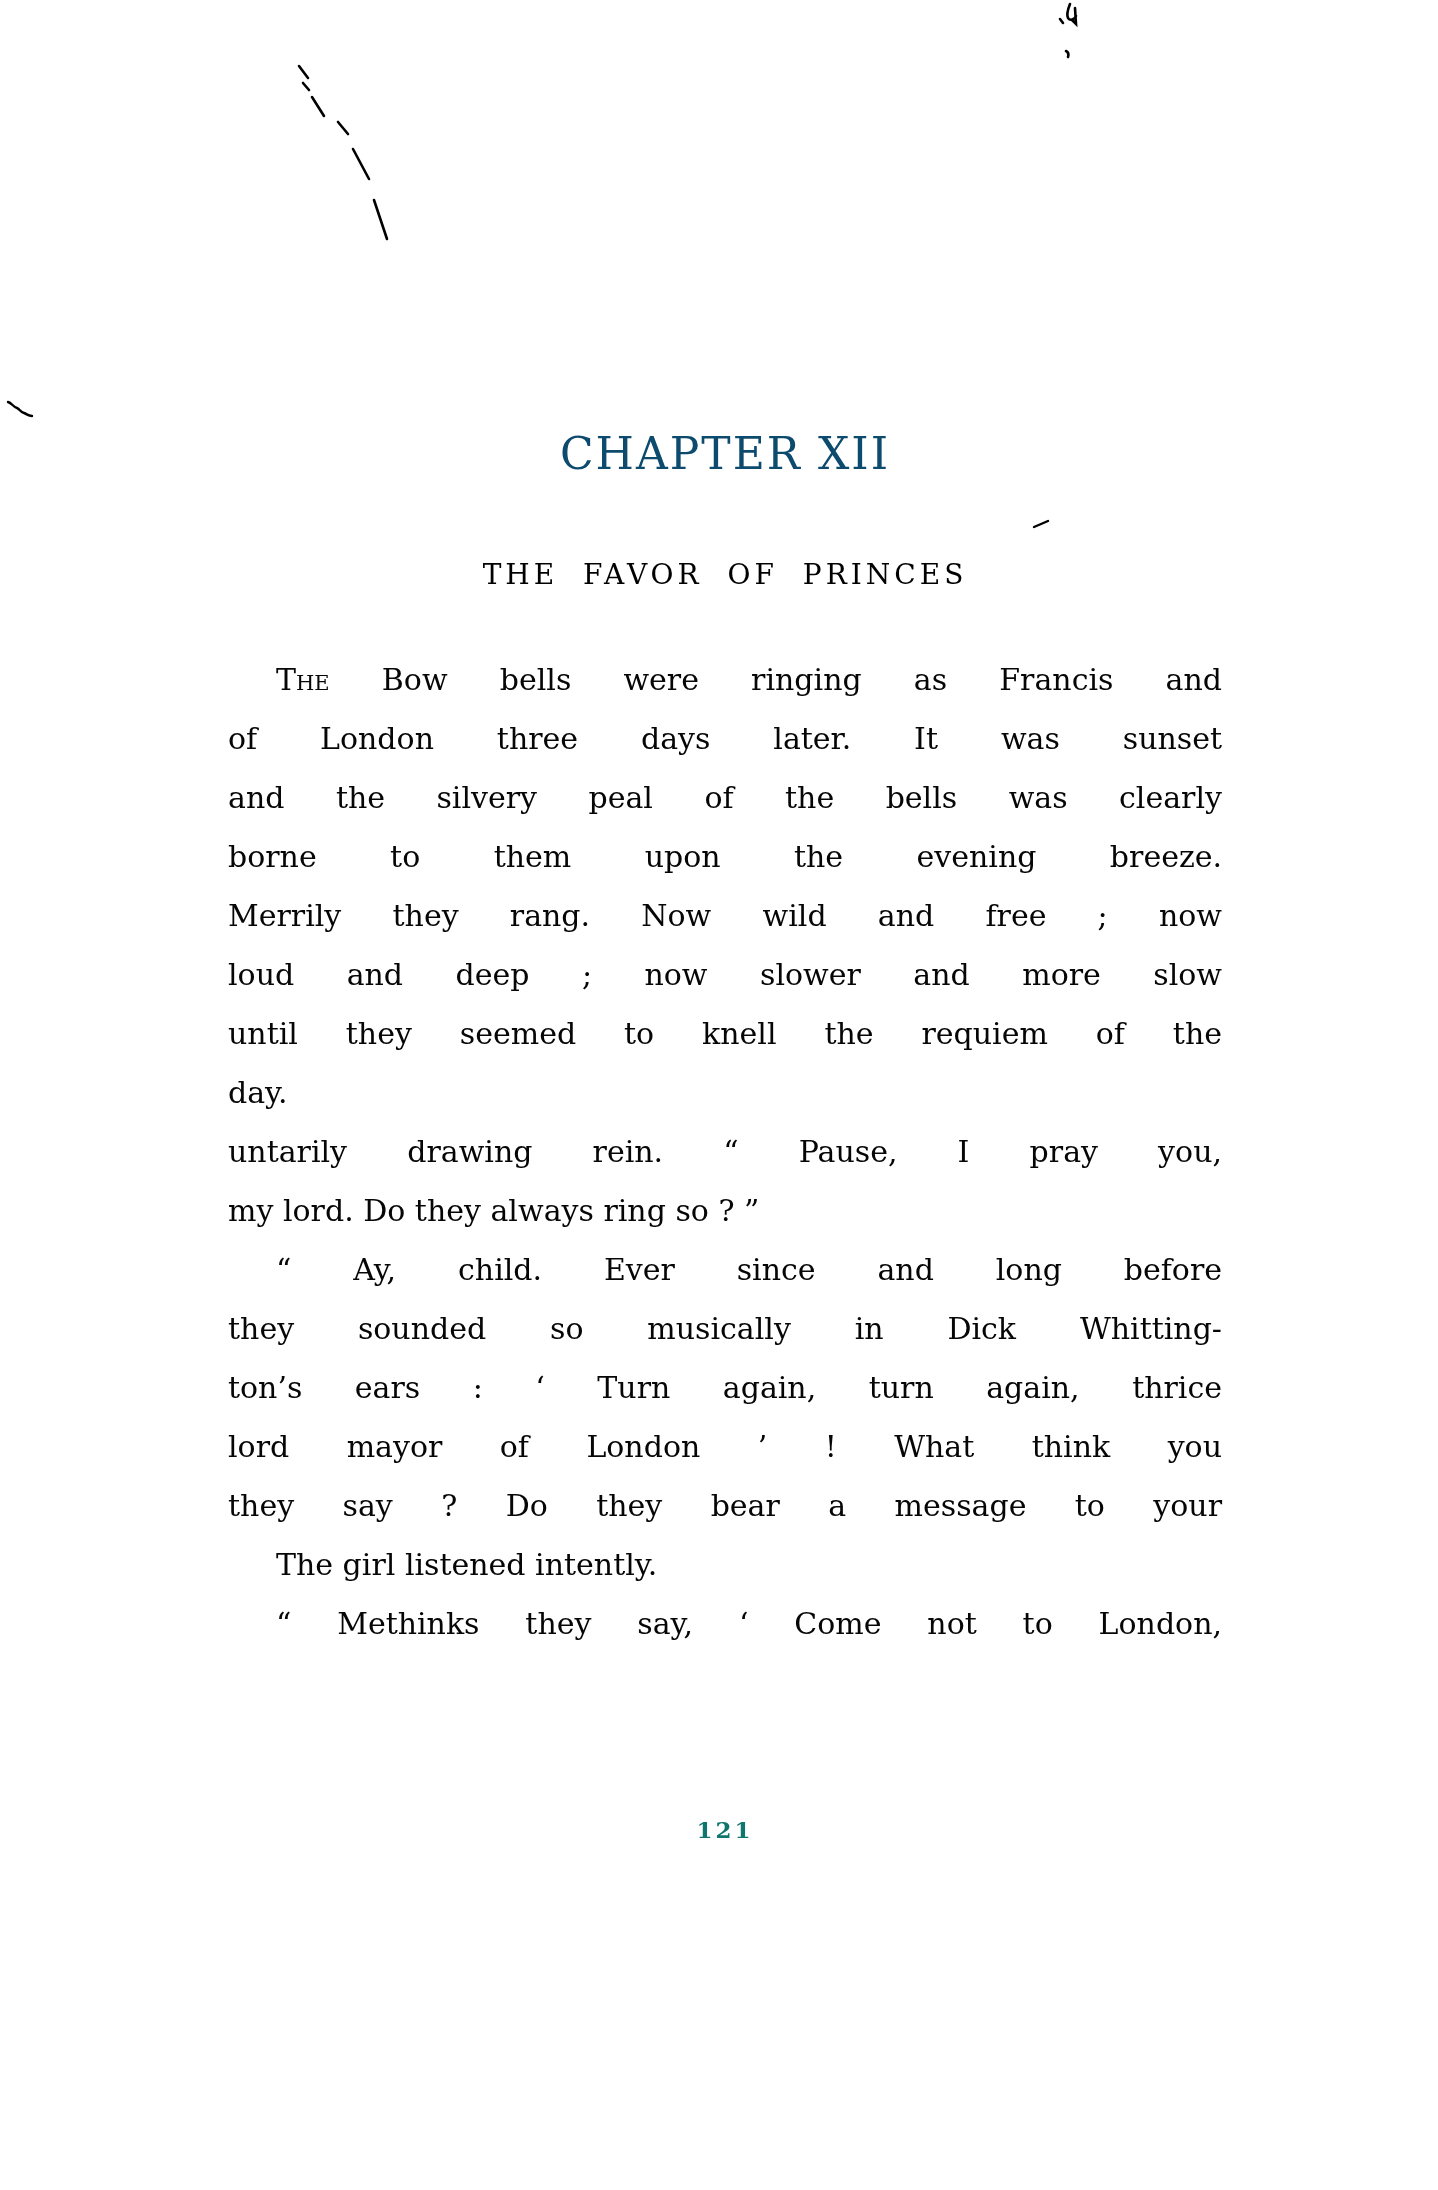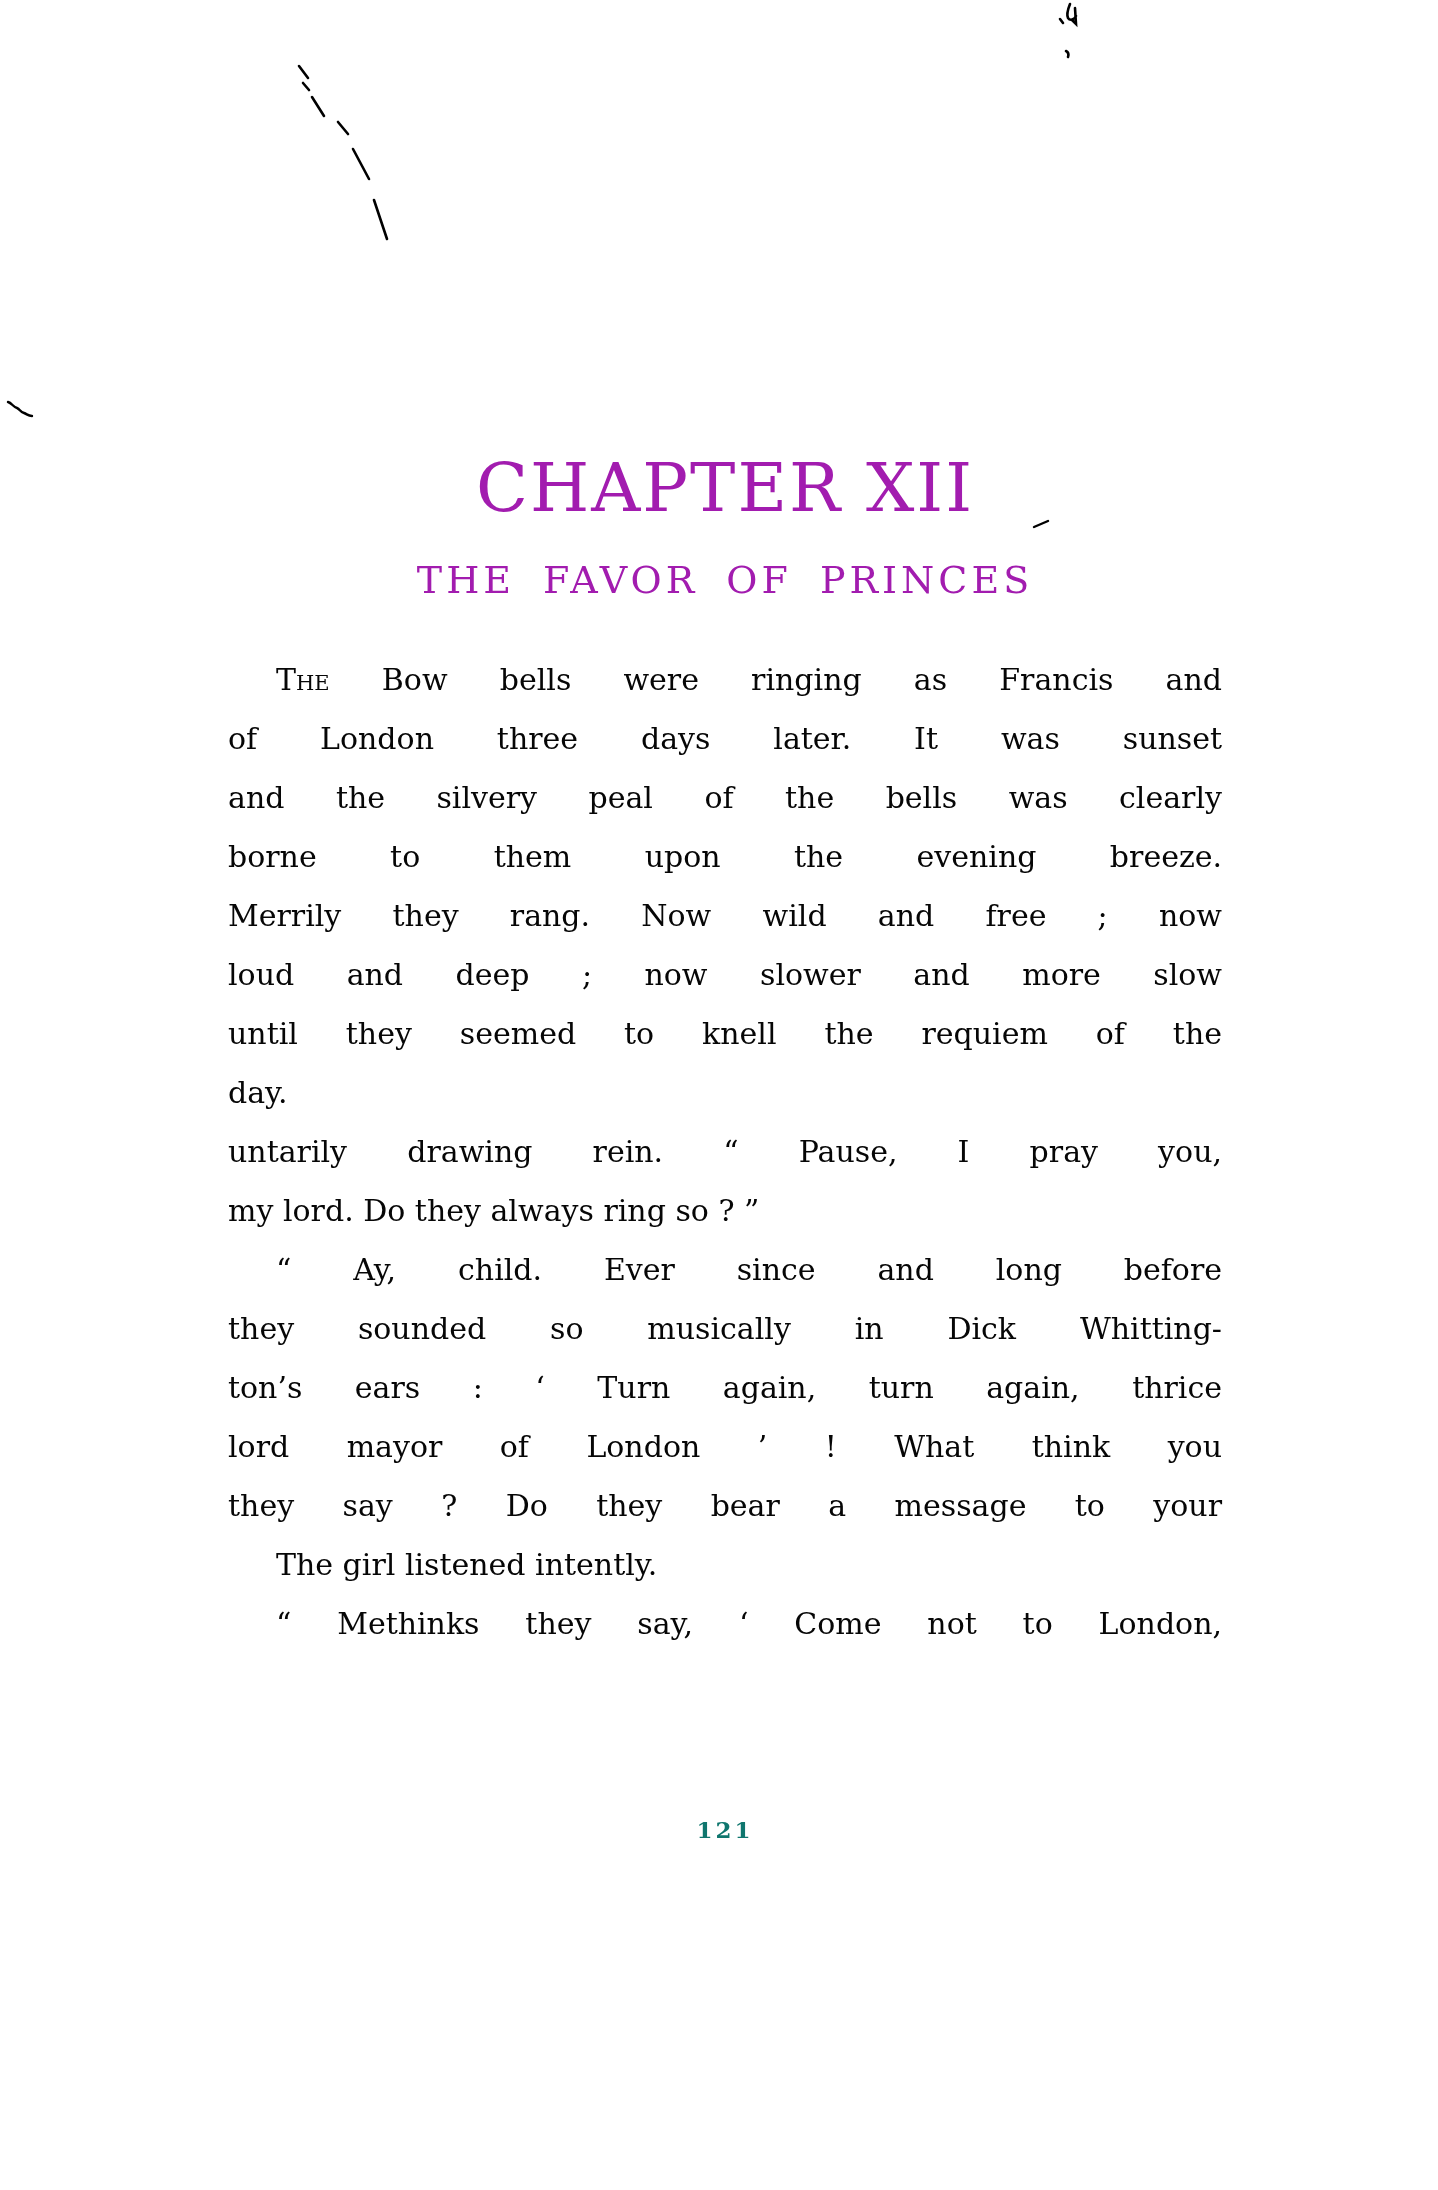--- a/index.html
+++ b/index.html
@@ -19,38 +19,38 @@
   .scan-marks {
     position: absolute;
     left: 0;
     top: 0;
     pointer-events: none;
   }
   .chapter-heading {
     position: absolute;
     left: 228px;
     width: 994px;
-    top: 448px;
+    top: 428px;
     text-align: center;
-    font-size: 68px;
+    font-size: 44px;
     letter-spacing: 2px;
     white-space: nowrap;
-    color: #a21caf;
+    color: #0c4a6e;
   }
   .chapter-subtitle {
     position: absolute;
     left: 228px;
     width: 994px;
     top: 558px;
     text-align: center;
-    font-size: 38px;
+    font-size: 28px;
     letter-spacing: 4px;
     word-spacing: 12px;
     white-space: nowrap;
-    color: #a21caf;
+    color: #000000;
   }
   .body-text {
     position: absolute;
     left: 228px;
     top: 650px;
     width: 994px;
     font-size: 30px;
     line-height: 59px;
     color: #060606;
   }

